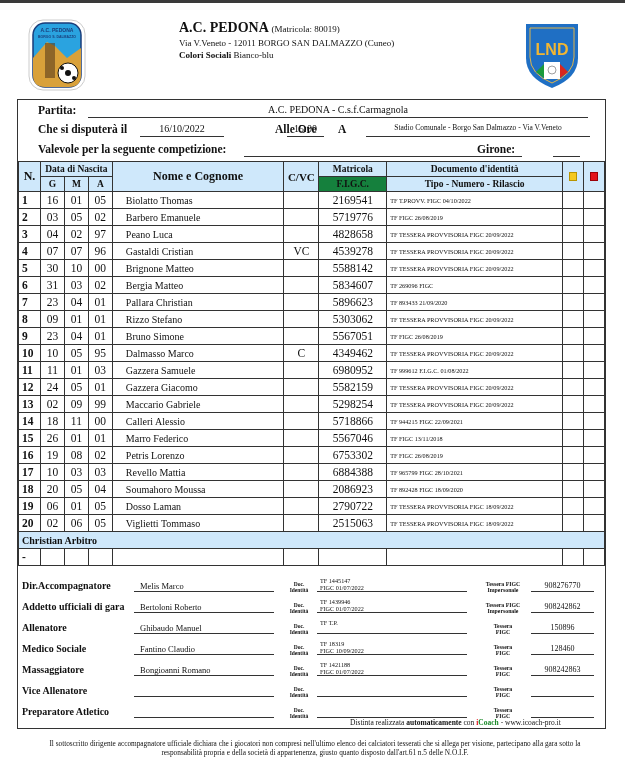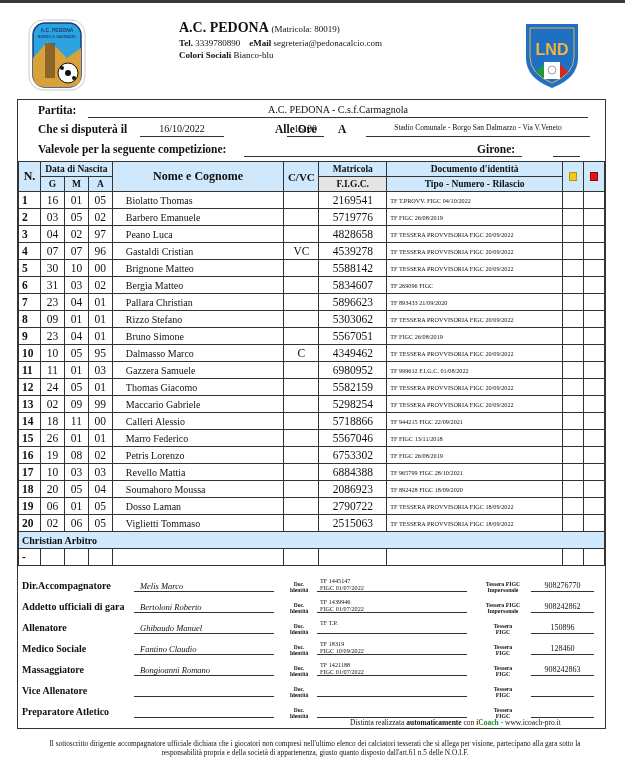--- a/index.html
+++ b/index.html
@@ -25,21 +25,21 @@
   .dt { text-align: center; font-size: 11.5px; }
   .nm { font-size: 10px; padding-left: 13px !important; }
   .cvc { text-align: center; font-size: 11.5px; }
   .mat { text-align: center; font-size: 11.5px; }
   .doc { font-size: 6.2px; padding-left: 3px !important; white-space: nowrap; }
   .card-y { display: inline-block; width: 8px; height: 9px; background: #f5c81f; border: 1px solid #b89400; }
   .card-r { display: inline-block; width: 8px; height: 9px; background: #e3141c; border: 1px solid #9b0008; }
   .assist-hdr td { background: #cfe8fb; font-weight: bold; font-size: 10px; padding-left: 3px !important; text-align: left; }
 
   .staff { position: absolute; left: 22px; font-size: 10px; font-weight: bold; }
-  .staff-name { position: absolute; left: 134px; width: 140px; border-bottom: 1px solid #333; font-size: 8.5px; padding-left: 6px; height: 12px; line-height: 12px; font-style: italic; }
+  .staff-name { position: absolute; left: 134px; width: 140px; border-bottom: 1px solid #333; font-size: 8.5px; padding-left: 6px; height: 12px; line-height: 12px; }
   .staff-doclbl { position: absolute; left: 284px; width: 30px; font-size: 5.5px; font-weight: bold; text-align: center; line-height: 6px; }
   .staff-doc { position: absolute; left: 317px; width: 150px; border-bottom: 1px solid #333; font-size: 6.2px; line-height: 6.5px; height: 14px; padding-left: 3px; }
   .staff-tlbl { position: absolute; left: 478px; width: 50px; font-size: 5.8px; font-weight: bold; text-align: center; line-height: 6px; }
   .staff-tval { position: absolute; left: 531px; width: 63px; border-bottom: 1px solid #333; font-size: 8px; text-align: center; height: 12px; line-height: 12px; }
 
   .credit { position: absolute; left: 350px; top: 718px; font-size: 7.5px; }
   .credit b { font-weight: bold; font-family: Liberation Serif, serif; }
   .ic-i { color: #e0101a; font-weight: bold; }
   .ic-c { color: #1b8a2a; font-weight: bold; }
   .footnote { position: absolute; left: 30px; top: 740px; width: 570px; text-align: center; font-size: 7.3px; line-height: 8.5px; }
@@ -57,21 +57,21 @@
   <circle cx="41" cy="55" r="10" fill="#fff" stroke="#111" stroke-width="1"></circle>
   <circle cx="41" cy="55" r="3" fill="#111"></circle>
   <circle cx="35" cy="50" r="2" fill="#111"></circle>
   <circle cx="47" cy="60" r="2" fill="#111"></circle>
   <text x="30" y="14" font-size="5" text-anchor="middle" fill="#1a3d7a" font-weight="bold" font-family="Liberation Sans, sans-serif">A.C. PEDONA</text>
   <text x="30" y="20" font-size="3.5" text-anchor="middle" fill="#1a3d7a" font-weight="bold" font-family="Liberation Sans, sans-serif">BORGO S. DALMAZZO</text>
 </svg>
 
 <div class="club-info">
   <div class="name"><span>A.C. PEDONA</span> <small>(Matricola: 80019)</small></div>
-  <div><b>Tel.</b> <span>3339780890</span>&nbsp;&nbsp;&nbsp;&nbsp;<b>eMail</b> <span>segreteria@pedonacalcio.com</span></div>
+  <div>Via V.Veneto - 12011 BORGO SAN DALMAZZO (Cuneo)</div>
   <div><b>Colori Sociali</b> <span>Bianco-blu</span></div>
 </div>
 
 <svg class="logo-right" viewBox="0 0 60 70">
   <path d="M4 4 L56 4 L56 38 Q56 58 30 68 Q4 58 4 38 Z" fill="#1f6fc4"></path>
   <path d="M8 8 L52 8 L52 37 Q52 54 30 63 Q8 54 8 37 Z" fill="none" stroke="#e0b54a" stroke-width="1"></path>
   <text x="30" y="35" font-size="16" text-anchor="middle" fill="#f2b632" font-weight="bold" font-family="Liberation Sans, sans-serif">LND</text>
   <path d="M14 52 L22 44 L22 58 Z" fill="#1a9a3a"></path>
   <path d="M46 52 L38 44 L38 58 Z" fill="#d9261c"></path>
   <rect x="22" y="42" width="16" height="17" fill="#fff"></rect>
@@ -116,21 +116,21 @@
       <th rowspan="2" style="font-size:11px">C/VC</th>
       <th class="h-small">Matricola</th>
       <th class="h-small">Documento d'identità</th>
       <th rowspan="2"><span class="card-y"></span></th>
       <th rowspan="2"><span class="card-r"></span></th>
     </tr>
     <tr>
       <th class="h-small">G</th>
       <th class="h-small">M</th>
       <th class="h-small">A</th>
-      <th class="h-small" style="background:#e5e5e5;">F.I.G.C.</th>
+      <th class="h-small" style="background:#15803d;">F.I.G.C.</th>
       <th class="h-small">Tipo - Numero - Rilascio</th>
     </tr>
   </thead>
   <tbody id="roster-body">
       <tr>
         <td class="num">1</td>
         <td class="dt">16</td>
         <td class="dt">01</td>
         <td class="dt">05</td>
         <td class="nm">Biolatto Thomas</td>
@@ -258,21 +258,21 @@
         <td class="mat">6980952</td>
         <td class="doc">TF  999612  F.I.G.C. 01/08/2022</td>
         <td></td>
         <td></td>
       </tr>
       <tr>
         <td class="num">12</td>
         <td class="dt">24</td>
         <td class="dt">05</td>
         <td class="dt">01</td>
-        <td class="nm">Thomas Giacomo</td>
+        <td class="nm">Gazzera Giacomo</td>
         <td class="cvc"></td>
         <td class="mat">5582159</td>
         <td class="doc">TF  TESSERA PROVVISORIA  FIGC 20/09/2022</td>
         <td></td>
         <td></td>
       </tr>
       <tr>
         <td class="num">13</td>
         <td class="dt">02</td>
         <td class="dt">09</td>

